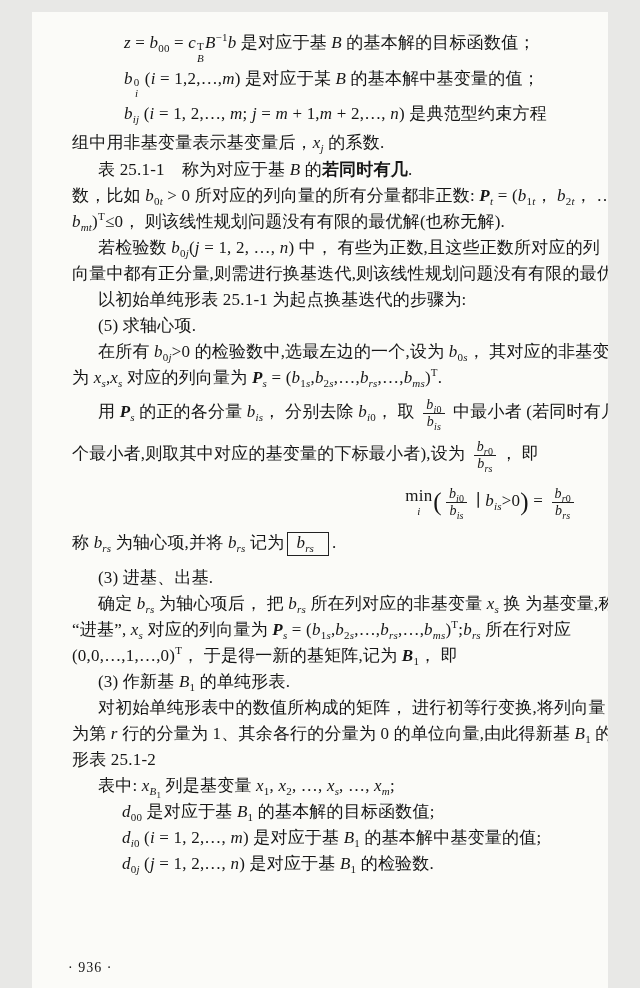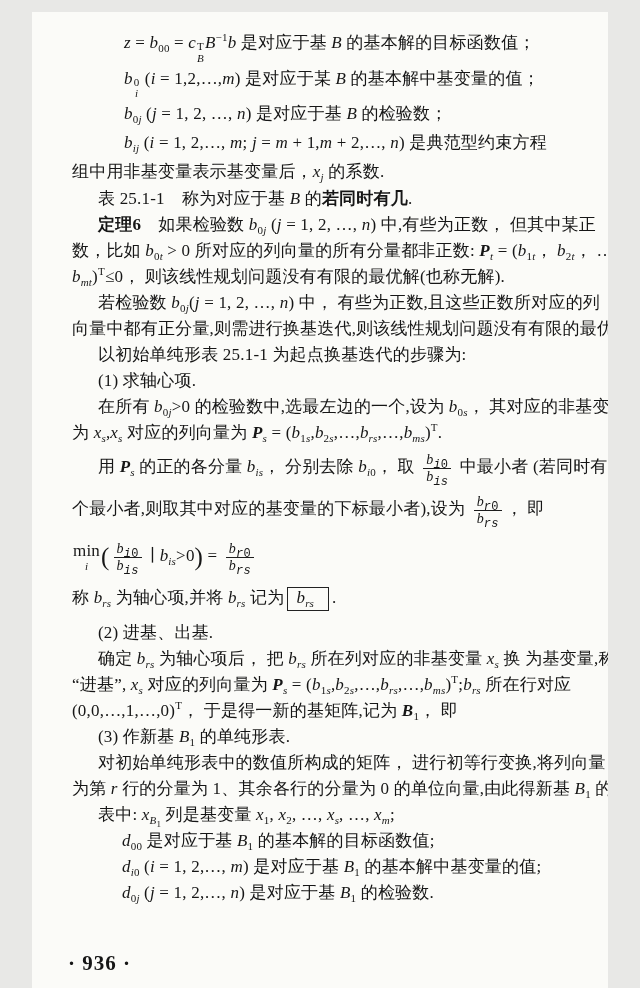--- a/index.html
+++ b/index.html
@@ -7,74 +7,72 @@
     position:relative;width:576px;height:988px;margin:12px auto;
     background:#fbfbf8;overflow:hidden;color:#161616;
     font-family:"Liberation Serif","DejaVu Serif",serif;
   }
   .content{padding:16px 30px 0 40px;}
   .line{white-space:nowrap;line-height:26px;font-size:17px;letter-spacing:.2px;}
   .lh29{line-height:29px;}
   .ind-a{margin-left:52px;}
   .ind-b{margin-left:26px;}
   .ind-c{margin-left:50px;}
-  .center{text-align:left;margin-left:0;}
+  .center{text-align:right;margin-left:0;}
   .tall{line-height:42px;}
   .f1{line-height:52px;}
   .f2{line-height:36px;}
   .boxline{line-height:32px;}
   .mt{margin-top:6px;}
   b{font-weight:bold;}
   i{font-style:italic;}
   .vec{font-weight:bold;}
   sub{font-size:11px;line-height:0;}
   sup{font-size:11px;line-height:0;}
   sub sub{font-size:9px;}
   .frac{display:inline-flex;flex-direction:column;align-items:center;
         vertical-align:middle;font-size:14px;line-height:1.15;margin:0 4px;}
   .frac .fn{border-bottom:1.4px solid #1d1d1d;padding:0 3px;}
   .frac .fd{padding:0 3px;}
-  .frac sub{font-size:12px;font-family:Liberation Mono, monospace;}
+  .frac sub{font-size:10px;}
   .stack{display:inline-flex;flex-direction:column;align-items:center;
          vertical-align:middle;line-height:1;margin:0 1px;}
   .stack .st{line-height:1.05;}
   .stack .sb{font-size:11px;line-height:1;margin-top:1px;}
   .stack.sm{vertical-align:-2px;}
   .stack.sm .st{font-size:11px;}
   .stack.sm .sb{font-size:11px;margin-top:0;}
   .bp{font-size:25px;vertical-align:middle;line-height:0;}
   .boxed{display:inline-block;border:1.4px solid #222;
          padding:1px 14px 3px 8px;margin:0 3px;line-height:18px;}
-  .pageno{position:absolute;left:36px;bottom:24px;font-size:21px;
-          font-weight:bold;letter-spacing:1px;}
+  .pageno{position:absolute;left:36px;bottom:24px;font-size:14px;
+          font-weight:normal;letter-spacing:1px;}
 </style>
 </head>
 <body>
 
 <div class="page">
   <div class="content" id="content">
       <div class="line ind-a lh29"><i>z</i> = <i>b</i><sub>00</sub> = <i>c</i><span class="stack sm">
           <span class="st">T</span>
           <span class="sb"><i>B</i></span>
         </span><i>B</i><sup>−1</sup><i>b</i> 是对应于基 <i>B</i> 的基本解的目标函数值；</div>
       <div class="line ind-a lh29"><i>b</i><span class="stack sm">
           <span class="st">0</span>
           <span class="sb"><i>i</i></span>
         </span> (<i>i</i> = 1,2,…,<i>m</i>) 是对应于某 <i>B</i> 的基本解中基变量的值；</div>
-      <div class="line ind-a lh29"><i>b</i><sub>0<i>j</i></sub> (<i>j</i> = 1, 2, …, <i>n</i>) 是对应于基 <i>B</i> 的检验数；</div>
       <div class="line ind-a lh29"><i>b</i><sub><i>ij</i></sub> (<i>i</i> = 1, 2,…, <i>m</i>;  <i>j</i> = <i>m</i> + 1,<i>m</i> + 2,…, <i>n</i>) 是典范型约束方程</div>
       <div class="line lh29">组中用非基变量表示基变量后，<i>x</i><sub><i>j</i></sub> 的系数.</div>
       <div class="line ind-b">表 25.1-1　称为对应于基 <i>B</i> 的<b>若同时有几</b>.</div>
-      <div class="line ind-b"><b>定理6</b>　如果检验数 <i>b</i><sub>0<i>j</i></sub> (<i>j</i> = 1, 2, …, <i>n</i>) 中,有些为正数， 但其中某正</div>
       <div class="line">数，比如 <i>b</i><sub>0<i>t</i></sub> &gt; 0 所对应的列向量的所有分量都非正数:  <b class="vec"><i>P</i></b><sub><i>t</i></sub> = (<i>b</i><sub>1<i>t</i></sub>， <i>b</i><sub>2<i>t</i></sub>， …</div>
       <div class="line"><i>b</i><sub><i>mt</i></sub>)<sup>T</sup>≤0， 则该线性规划问题没有有限的最优解(也称无解).</div>
       <div class="line ind-b">若检验数 <i>b</i><sub>0<i>j</i></sub>(<i>j</i> = 1, 2, …, <i>n</i>) 中， 有些为正数,且这些正数所对应的列</div>
       <div class="line">向量中都有正分量,则需进行换基迭代,则该线性规划问题没有有限的最优解.</div>
       <div class="line ind-b">以初始单纯形表 25.1-1 为起点换基迭代的步骤为:</div>
-      <div class="line ind-b">(1) 求轴心项.</div>
+      <div class="line ind-b">(5) 求轴心项.</div>
       <div class="line ind-b">在所有 <i>b</i><sub>0<i>j</i></sub>&gt;0 的检验数中,选最左边的一个,设为 <i>b</i><sub>0<i>s</i></sub>， 其对应的非基变量</div>
       <div class="line">为 <i>x</i><sub><i>s</i></sub>,<i>x</i><sub><i>s</i></sub> 对应的列向量为 <b class="vec"><i>P</i></b><sub><i>s</i></sub> = (<i>b</i><sub>1<i>s</i></sub>,<i>b</i><sub>2<i>s</i></sub>,…,<i>b</i><sub><i>rs</i></sub>,…,<i>b</i><sub><i>ms</i></sub>)<sup>T</sup>.</div>
       <div class="line ind-b tall">用 <b class="vec"><i>P</i></b><sub><i>s</i></sub> 的正的各分量 <i>b</i><sub><i>is</i></sub>， 分别去除 <i>b</i><sub><i>i</i>0</sub>， 取 <span class="frac">
           <span class="fn"><i>b</i><sub><i>i</i>0</sub></span>
           <span class="fd"><i>b</i><sub><i>is</i></sub></span>
         </span> 中最小者 (若同时有几</div>
       <div class="line tall">个最小者,则取其中对应的基变量的下标最小者),设为 <span class="frac">
           <span class="fn"><i>b</i><sub><i>r</i>0</sub></span>
           <span class="fd"><i>b</i><sub><i>rs</i></sub></span>
         </span>， 即</div>
@@ -82,26 +80,27 @@
           <span class="st">min</span>
           <span class="sb"><i>i</i></span>
         </span><span class="bp">(</span><span class="frac">
           <span class="fn"><i>b</i><sub><i>i</i>0</sub></span>
           <span class="fd"><i>b</i><sub><i>is</i></sub></span>
         </span> ∣ <i>b</i><sub><i>is</i></sub>&gt;0<span class="bp">)</span> = <span class="frac">
           <span class="fn"><i>b</i><sub><i>r</i>0</sub></span>
           <span class="fd"><i>b</i><sub><i>rs</i></sub></span>
         </span></div>
       <div class="line boxline">称 <i>b</i><sub><i>rs</i></sub> 为轴心项,并将 <i>b</i><sub><i>rs</i></sub> 记为<span class="boxed"><i>b</i><sub><i>rs</i></sub></span>.</div>
-      <div class="line ind-b mt">(2) 进基、出基.</div>
+      <div class="line ind-b mt">(3) 进基、出基.</div>
       <div class="line ind-b">确定 <i>b</i><sub><i>rs</i></sub> 为轴心项后， 把 <i>b</i><sub><i>rs</i></sub> 所在列对应的非基变量 <i>x</i><sub><i>s</i></sub> 换 为基变量,称为</div>
       <div class="line">“进基”, <i>x</i><sub><i>s</i></sub> 对应的列向量为 <b class="vec"><i>P</i></b><sub><i>s</i></sub> = (<i>b</i><sub>1<i>s</i></sub>,<i>b</i><sub>2<i>s</i></sub>,…,<i>b</i><sub><i>rs</i></sub>,…,<i>b</i><sub><i>ms</i></sub>)<sup>T</sup>;<i>b</i><sub><i>rs</i></sub> 所在行对应</div>
       <div class="line">(0,0,…,1,…,0)<sup>T</sup>， 于是得一新的基矩阵,记为 <b class="vec"><i>B</i></b><sub>1</sub>， 即</div>
       <div class="line ind-b">(3) 作新基 <i>B</i><sub>1</sub> 的单纯形表.</div>
       <div class="line ind-b">对初始单纯形表中的数值所构成的矩阵， 进行初等行变换,将列向量 <b class="vec"><i>P</i></b><sub><i>s</i></sub> 化</div>
       <div class="line">为第 <i>r</i> 行的分量为 1、其余各行的分量为 0 的单位向量,由此得新基 <i>B</i><sub>1</sub> 的单纯</div>
+      <div class="line">形表 25.1-2</div>
       <div class="line ind-b">表中: <i>x</i><sub><i>B</i><sub>1</sub></sub> 列是基变量 <i>x</i><sub>1</sub>, <i>x</i><sub>2</sub>, …, <i>x</i><sub><i>s</i></sub>, …, <i>x</i><sub><i>m</i></sub>;</div>
       <div class="line ind-c"><i>d</i><sub>00</sub> 是对应于基 <i>B</i><sub>1</sub> 的基本解的目标函数值;</div>
       <div class="line ind-c"><i>d</i><sub><i>i</i>0</sub>  (<i>i</i> = 1, 2,…, <i>m</i>) 是对应于基 <i>B</i><sub>1</sub> 的基本解中基变量的值;</div>
       <div class="line ind-c"><i>d</i><sub>0<i>j</i></sub>  (<i>j</i> = 1, 2,…, <i>n</i>) 是对应于基 <i>B</i><sub>1</sub> 的检验数.</div>
     </div>
   <div class="pageno">· 936 ·</div>
 </div>
 
 </body></html>

